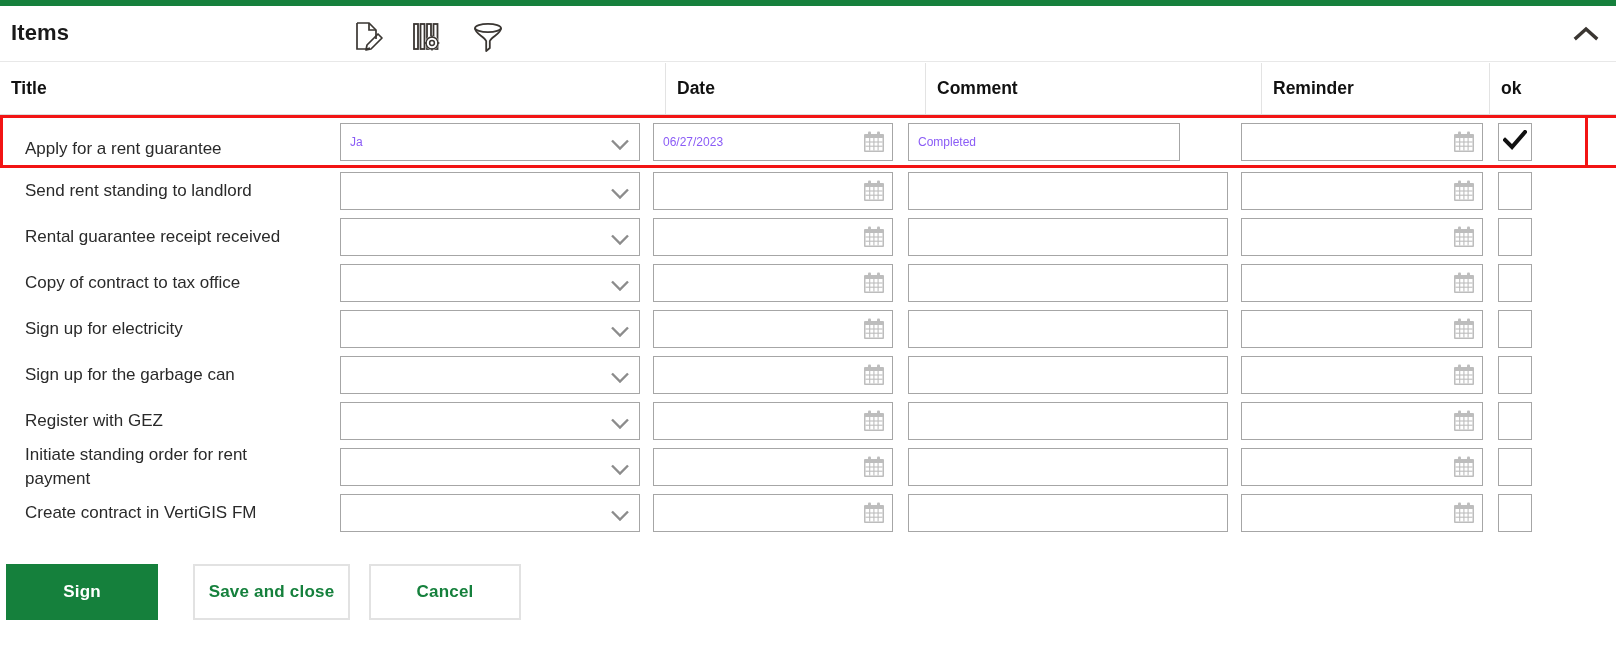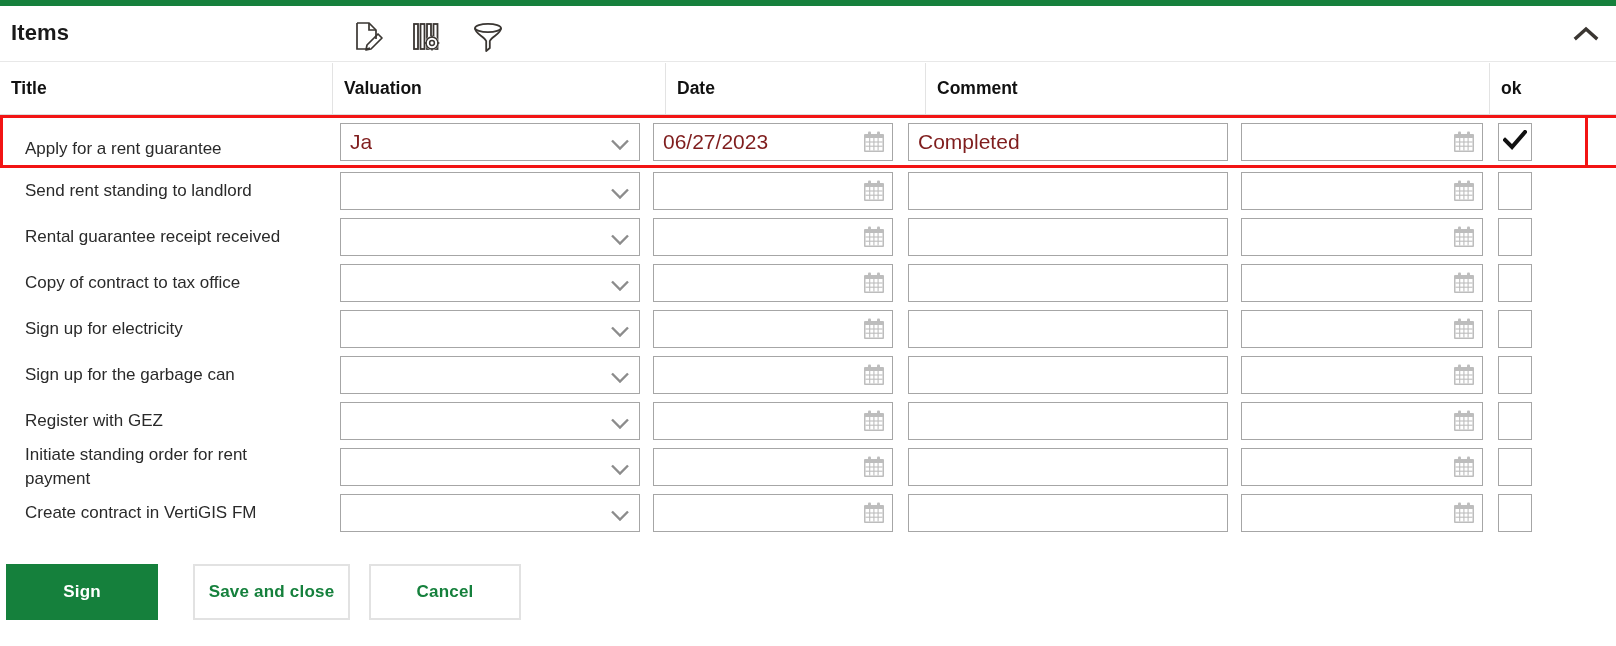--- a/index.html
+++ b/index.html
@@ -139,22 +139,22 @@
     border: 1px solid #a6a6a6;
     background: #fff;
     height: 38px;
     box-sizing: border-box;
     position: relative;
     display: flex;
     align-items: center;
     cursor: pointer;
   }
   .ctl .val {
-    font-size: 21px;
-    color: #7f1d1d;
+    font-size: 12px;
+    color: #8b5cf6;
     padding-left: 9px;
     white-space: nowrap;
     overflow: hidden;
   }
   .chev {
     position: absolute;
     right: 10px; top: 50%;
     transform: translateY(-50%);
     width: 18px; height: 11px;
   }
@@ -256,23 +256,23 @@
       <span>
         <svg width="28" height="18" viewBox="0 0 28 18">
           <path d="M4 13 L14 4 L24 13" fill="none" stroke="#3a3632" stroke-width="3.4" stroke-linecap="square"></path>
         </svg>
       </span>
     </div>
   </div>
 
   <div class="colhead">
     <div class="ch" style="left:0px;width:332px;">Title</div>
-    <div class="ch divider" style="left:332px;width:333px;">Valuation</div>
     <div class="ch divider" style="left:665px;width:260px;">Date</div>
     <div class="ch divider" style="left:925px;width:336px;">Comment</div>
+    <div class="ch divider" style="left:1261px;width:228px;">Reminder</div>
     <div class="ch divider" style="left:1489px;width:127px;">ok</div>
   </div>
 
   <div class="grid">
 
     <div class="row selected" style="height:53px;">
       <div class="cell cell-title" style="left:3px;width:329px;height:62px;text-align:center;">Apply for a rent guarantee</div>
       <div class="cell" style="left:340px;top:5px;width:300px;">
         <div class="ctl">
           <span class="val">Ja</span>
@@ -296,21 +296,21 @@
                 <line x1="15.1" y1="7" x2="15.1" y2="19.5"></line>
                 <line x1="2.5" y1="11" x2="19.5" y2="11"></line>
                   <line x1="2.5" y1="15.2" x2="19.5" y2="15.2"></line>
               </g>
               <rect x="5" y="0.5" width="3" height="4" rx="1" fill="#bdbdbd"></rect>
               <rect x="14" y="0.5" width="3" height="4" rx="1" fill="#bdbdbd"></rect>
             </svg>
           </span>
         </div>
       </div>
-      <div class="cell" style="left:908px;top:5px;width:320px;">
+      <div class="cell" style="left:908px;top:5px;width:272px;">
         <div class="ctl">
           <span class="val">Completed</span>
         </div>
       </div>
       <div class="cell" style="left:1241px;top:5px;width:242px;">
         <div class="ctl">
           <span class="val"></span>
           <span class="cal">
             <svg width="22" height="22" viewBox="0 0 22 22">
               <rect x="1" y="3" width="20" height="18" rx="1" fill="#bdbdbd"></rect>

